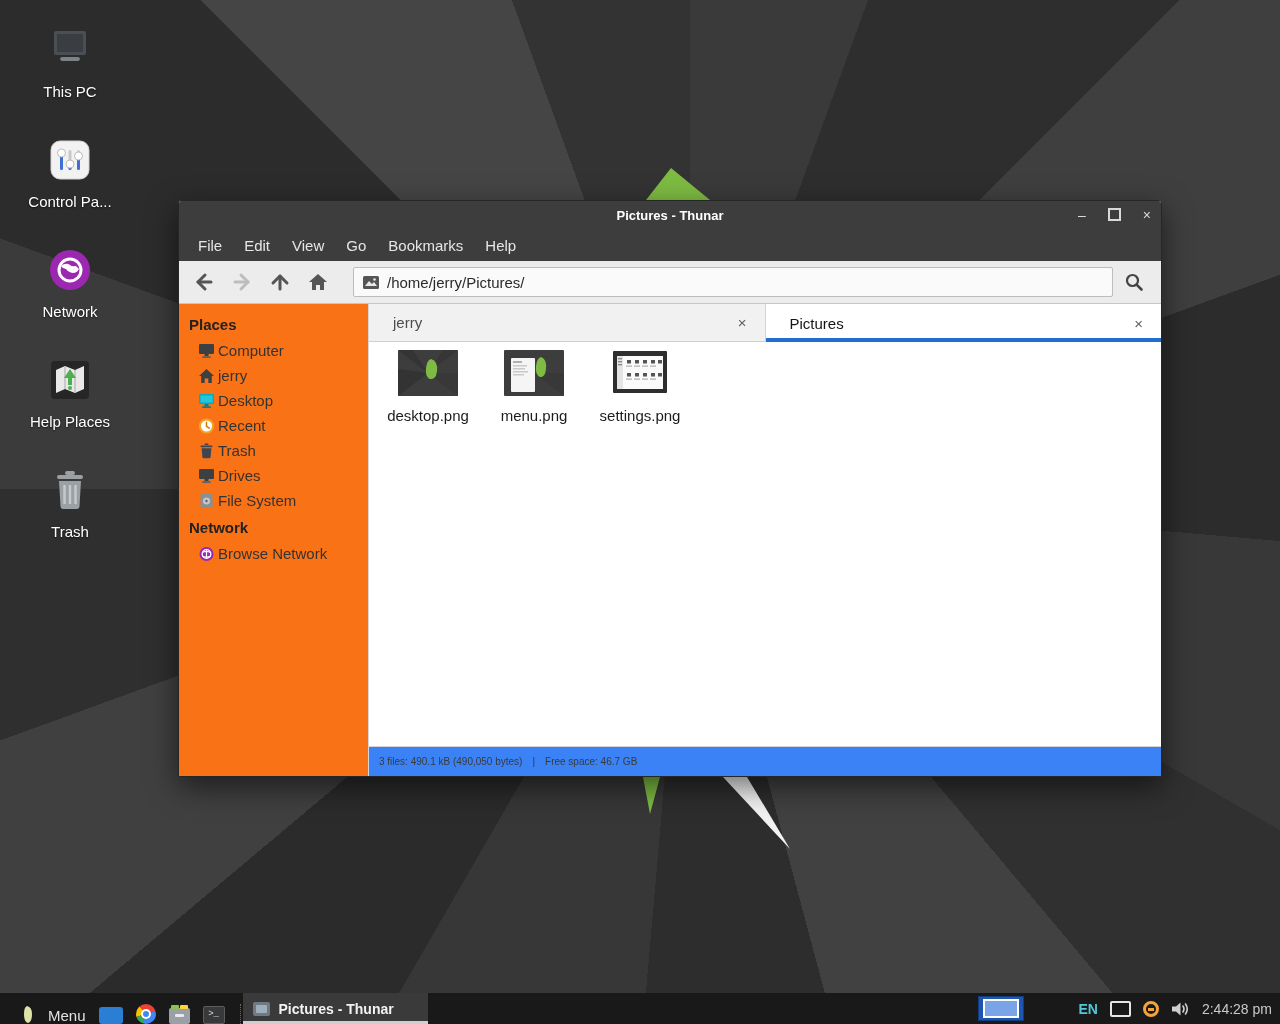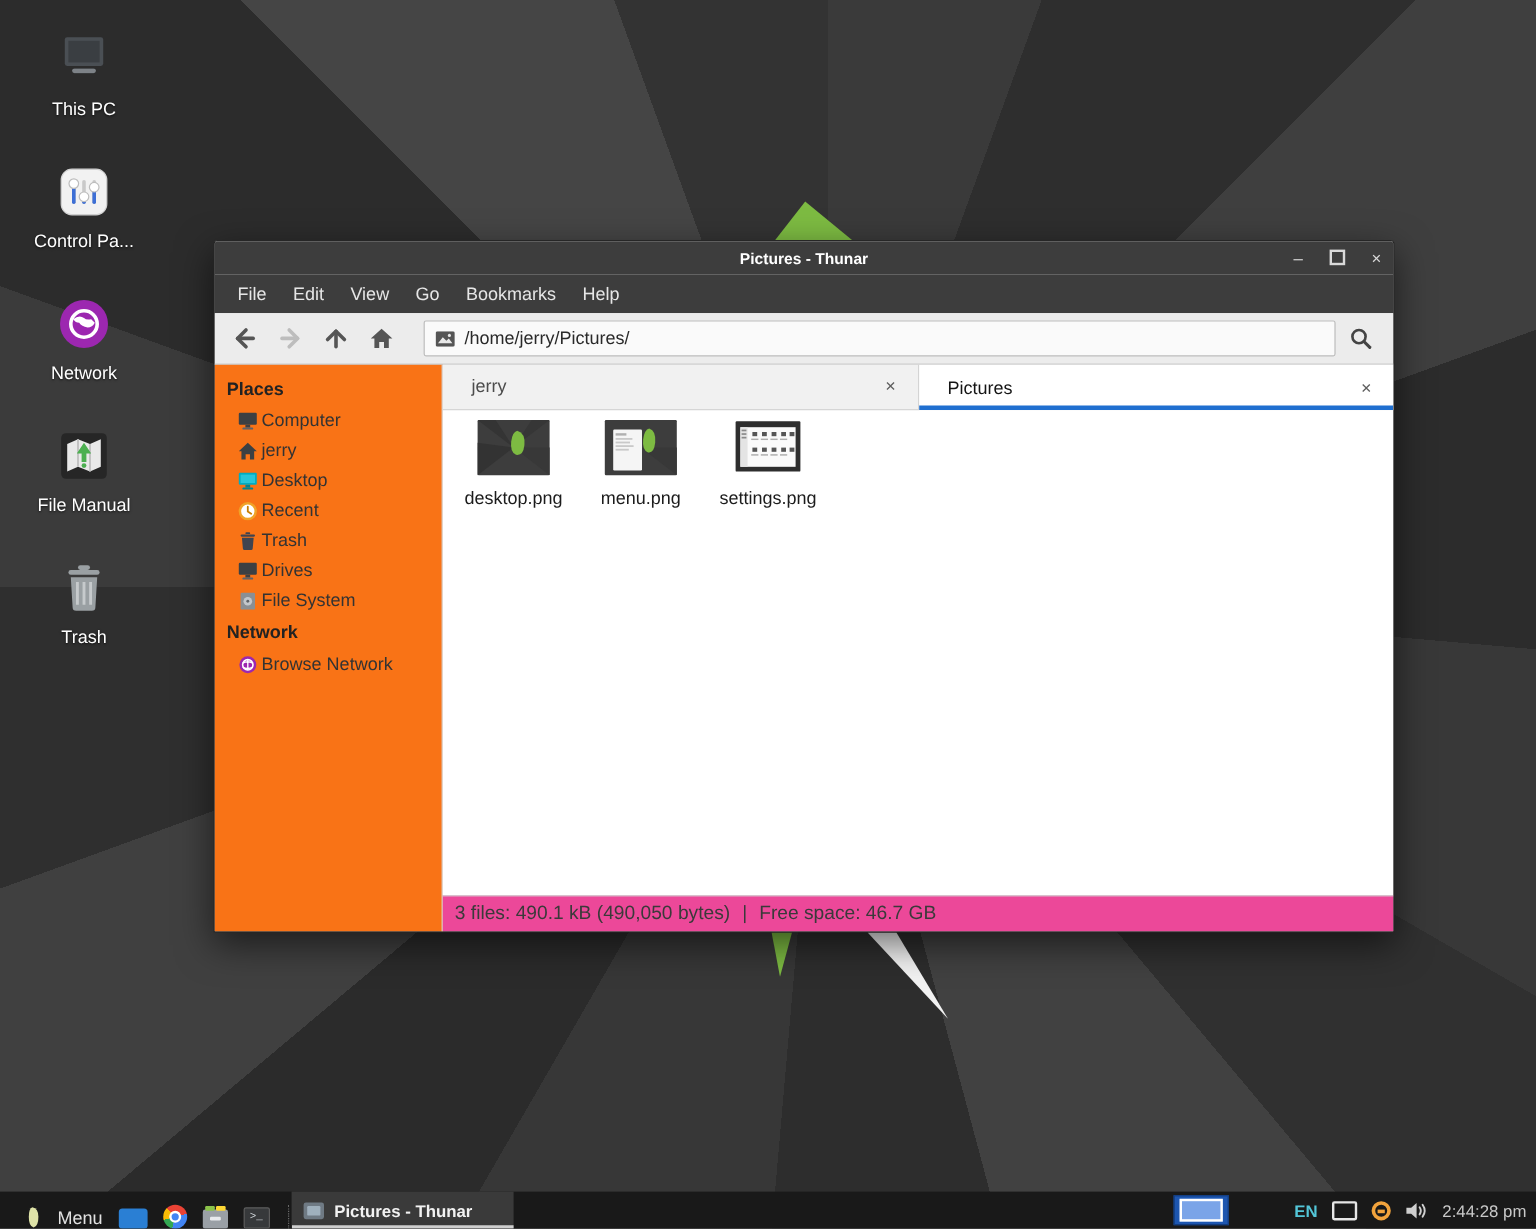--- a/index.html
+++ b/index.html
@@ -60,22 +60,22 @@
   .tab.inactive{background:#f1f1f1;color:#4c4c4c;border-right:1px solid #d4d4d4;
     border-bottom:1px solid #cfcfcf;}
   .tab.active{background:#ffffff;color:#141414;box-shadow:inset 0 -4px 0 #1f6fd0;justify-content:space-between;}
   .tclose{color:#5f5f5f;font-size:15px;padding:2px 6px;}
 
   .filegrid{flex:1;background:#fff;display:flex;align-items:flex-start;gap:8px;
     padding:7px 0 0 10px;overflow:hidden;}
   .file{width:98px;display:flex;flex-direction:column;align-items:center;cursor:default;}
   .fname{margin-top:8px;font-size:15px;color:#1c1c1c;}
 
-  .statusbar{height:30px;background:#ec4899;border-top:1px solid #d4d4d4;display:flex;
-    align-items:center;gap:10px;padding:0 10px;font-size:16px;color:#3a3a3a;flex:0 0 30px;
+  .statusbar{height:30px;background:#3b82f6;border-top:1px solid #d4d4d4;display:flex;
+    align-items:center;gap:10px;padding:0 10px;font-size:10px;color:#3a3a3a;flex:0 0 30px;
     box-sizing:border-box;}
 
   
   .taskbar{position:absolute;left:0;bottom:0;width:1280px;height:31px;background:#191919;
     z-index:10;display:flex;align-items:center;color:#ddd;}
   .tb-left{display:flex;align-items:flex-end;gap:13px;padding-left:20px;height:100%;}
   .menu-label{font-size:15px;color:#e2e2e2;}
   .sdesk{width:24px;height:17px;background:#2a7fd4;border-radius:3px;}
   .chrome{width:20px;height:20px;border-radius:50%;
     background:conic-gradient(from -45deg,#ea4335 0deg 120deg,#4285f4 120deg 240deg,#34a853 240deg 300deg,#fbbc05 300deg 360deg);
@@ -161,21 +161,21 @@
     <div class="dicon">
       <span class="ic">
         <svg width="44" height="44" viewBox="0 0 44 44">
             <rect x="3" y="3" width="38" height="38" rx="4" fill="#262626"></rect>
             <path d="M8 12 L17 8 L27 12 L36 8 V31 L27 35 L17 31 L8 35 Z" fill="#e9e9e9"></path>
             <path d="M17 8 V31 M27 12 V35" stroke="#bfbfbf" stroke-width="1.5" fill="none"></path>
             <polygon points="22,11 16,20 20,20 20,27 24,27 24,20 28,20" fill="#4caf50"></polygon>
             <circle cx="22" cy="30" r="2" fill="#4caf50"></circle>
           </svg>
       </span>
-      <span class="lbl">File Manual</span>
+      <span class="lbl">Help Places</span>
     </div>
     <div class="dicon">
       <span class="ic">
         <svg width="42" height="44" viewBox="0 0 42 44">
             <rect x="16" y="3" width="10" height="4" rx="2" fill="#9aa0a3"></rect>
             <rect x="8" y="7" width="26" height="4" rx="2" fill="#9aa0a3"></rect>
             <path d="M10 13 H32 L30.5 38 a3 3 0 0 1-3 3 H14.5 a3 3 0 0 1-3-3 Z" fill="#9aa0a3"></path>
             <path d="M15.5 17 V36 M21 17 V36 M26.5 17 V36" stroke="#c6cacc" stroke-width="2.4"></path>
           </svg>
       </span>

